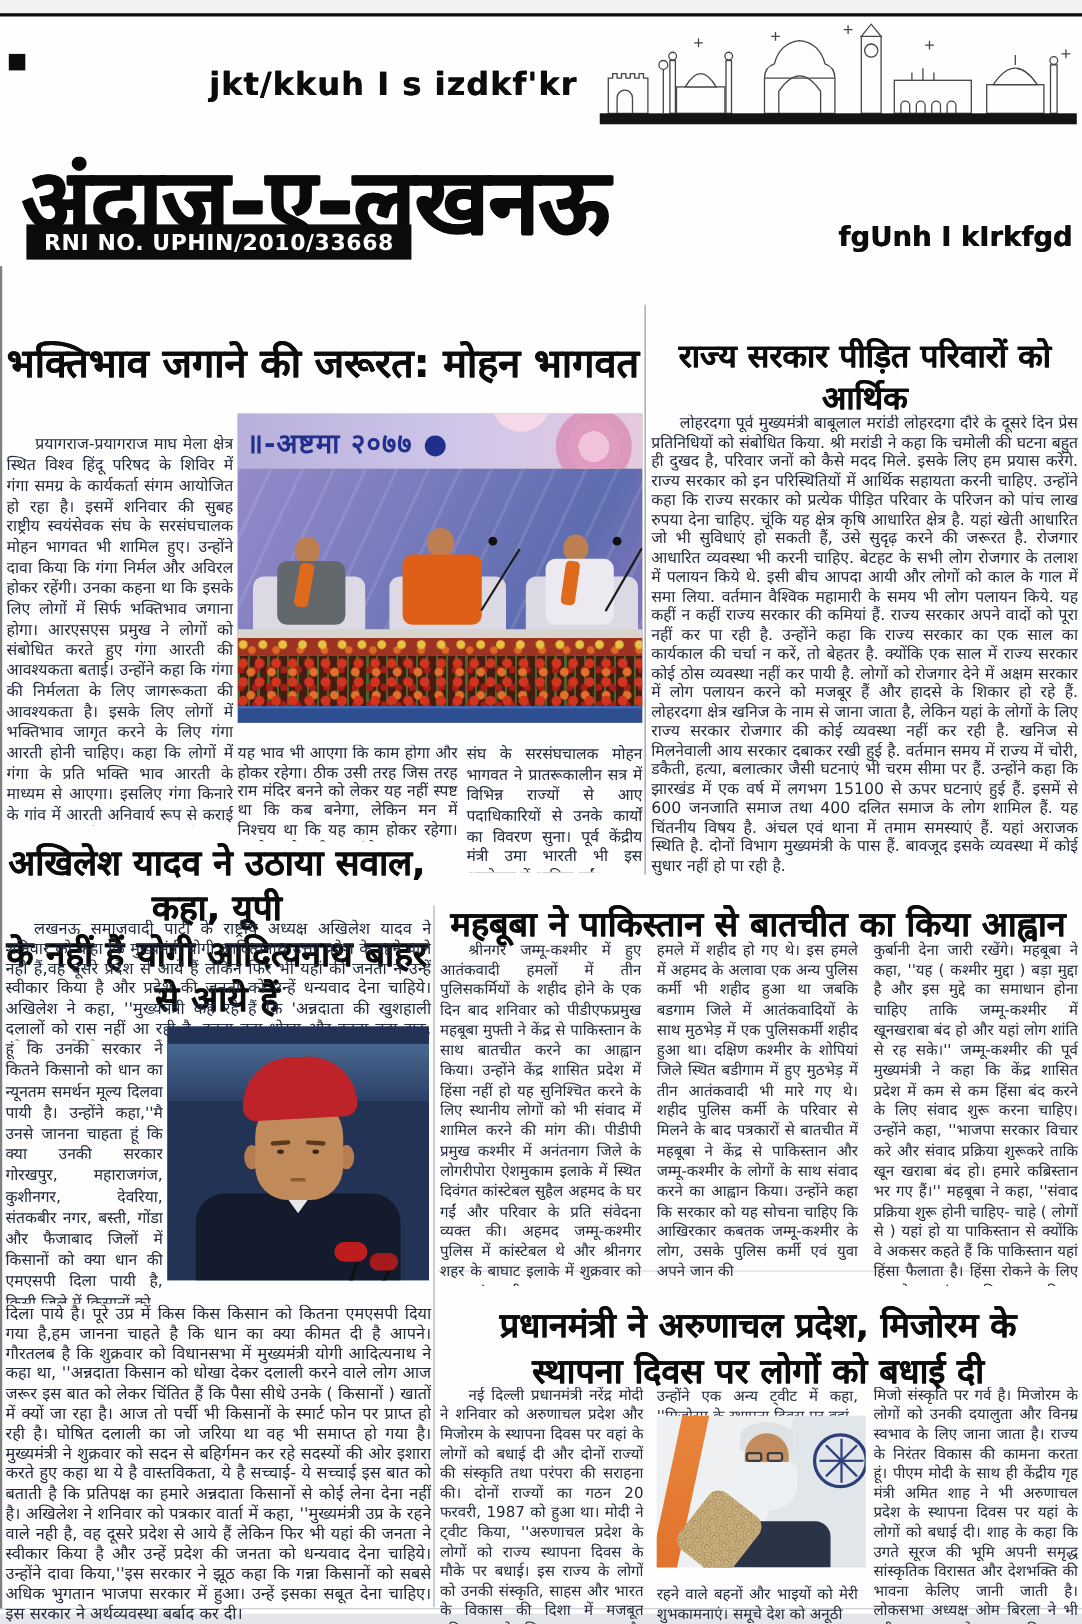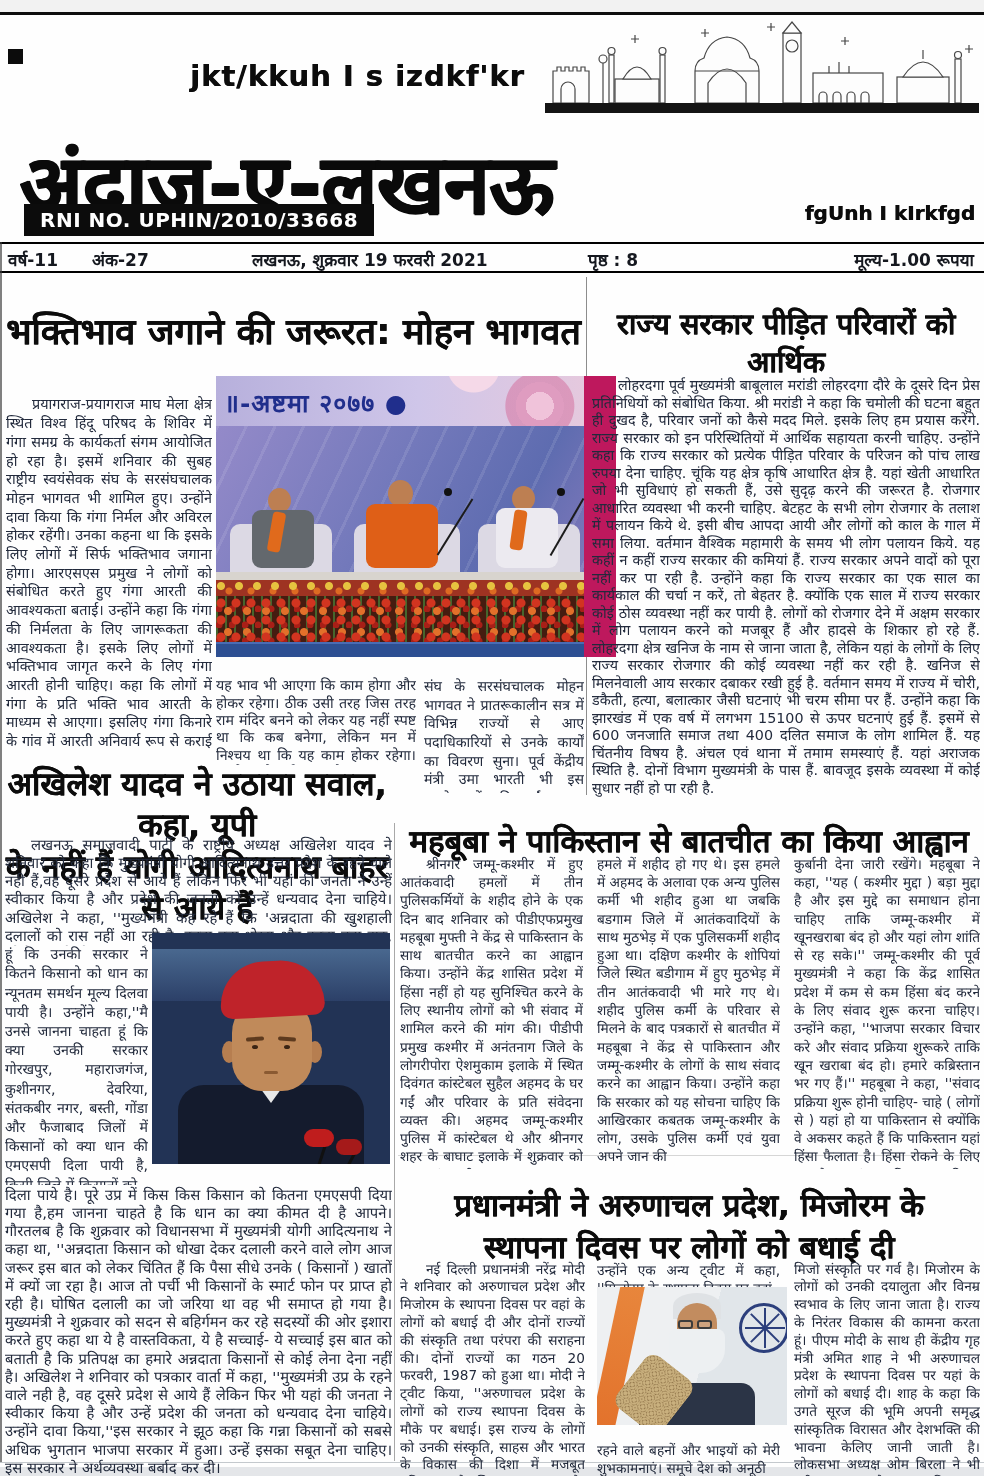--- a/index.html
+++ b/index.html
@@ -9,21 +9,21 @@
   .abs{position:absolute;}
   
   .corner-square{left:8px;top:34px;width:15px;height:15px;background:#0c0c0c;}
   .tagline{left:190px;top:44px;width:420px;font-size:29px;font-weight:bold;color:#0c0c0c;
            letter-spacing:1px;text-shadow:.5px 0 currentColor;}
   .mast-title{left:20px;top:66px;width:952px;font-size:82px;line-height:1.2;font-weight:bold;
               color:#0a0a0a;white-space:nowrap;overflow:hidden;
               text-shadow:1px 0 currentColor,-1px 0 currentColor,0 1px currentColor;}
   .rni-box{left:24px;top:189px;background:#0c0c0c;color:#fff;font-size:20px;font-weight:bold;
            padding:4px 16px;letter-spacing:.5px;}
-  .mast-sub{left:735px;top:186px;width:240px;text-align:right;font-size:20px;font-weight:bold;
+  .mast-sub{left:735px;top:186px;width:240px;text-align:right;font-size:25px;font-weight:bold;
             color:#0c0c0c;text-shadow:.5px 0 currentColor;}
   .skyline{left:545px;top:4px;}
   
   .infobar{left:0;top:227px;width:984px;height:31px;border-top:2px solid #000;
            border-bottom:2px solid #000;box-sizing:border-box;font-size:17px;font-weight:bold;color:#15181f;}
   .infobar span{position:absolute;top:4px;white-space:nowrap;}
   .ib-edition{left:8px;} .ib-issue{left:92px;} .ib-dateline{left:252px;}
   .ib-pages{left:588px;} .ib-price{right:10px;}
   
   .headline{font-weight:bold;color:#0c0c0c;text-shadow:.4px 0 currentColor;}
@@ -50,21 +50,21 @@
   .pm-col3{left:794px;top:1232px;width:186px;height:218px;font-size:13.7px;line-height:17.8px;}
   
   .vrule1{left:586px;top:262px;width:1px;height:518px;background:#8d8d8d;}
   .vrule2{left:394px;top:808px;width:1px;height:638px;background:#a8a8a8;}
   .hrule-pm{left:398px;top:1140px;width:582px;height:1px;background:#d6d6d6;}
   .edge-left{left:0;top:227px;width:2px;height:1221px;background:#3c3c3c;opacity:.65;}
   .bottom-line{left:0;top:1447px;width:984px;height:1px;background:#c4c9cd;}
   .bottom-strip{left:0;top:1452px;width:984px;height:24px;background:#e4e6e9;}
   
   .photo{overflow:hidden;}
-  .ph-ganga{left:216px;top:361px;width:400px;height:281px;background:#be185d;text-align:center;}
+  .ph-ganga{left:216px;top:361px;width:368px;height:281px;background:#a3a3a3;text-align:center;}
   .pg-backdrop{left:0;top:50px;width:368px;height:166px;
     background:repeating-linear-gradient(115deg,rgba(255,255,255,.10) 0 3px,transparent 3px 26px),
       linear-gradient(120deg,#948ac9 0%,#7379bb 45%,#5e6cb0 75%,#8279bb 100%);}
   .pg-banner{left:0;top:0;width:368px;height:50px;
     background:radial-gradient(circle at 88% 60%,#f0c3da 0 14px,#df9cc0 14px 24px,rgba(212,113,159,.55) 24px 34px,transparent 35px),
       radial-gradient(circle at 70% -20%,#f5d9e8 0 26px,transparent 27px),
       linear-gradient(90deg,#b7b0dc,#cfc6e9 55%,#e5c9de);}
   .pg-banner span{position:absolute;left:8px;top:9px;font-size:25px;font-weight:bold;color:#202e8c;letter-spacing:1px;}
   .pg-sofa{top:148px;width:102px;height:58px;background:#dcd9e4;border-radius:10px;}
   .pg-head{width:23px;height:25px;border-radius:50%;background:#bd7f52;}
@@ -155,27 +155,20 @@
         <path d="M90 16v8M86 20h8 M160 10v8M156 14h8 M226 4v8M222 8h8 M300 18v8M296 22h8 M424 26v8M420 30h8" fill="none"></path>
       </g>
       <rect x="0" y="84" width="434" height="10" fill="#141414"></rect>
     </svg>
 
     <h1 class="abs mast-title">अंदाज-ए-लखनऊ</h1>
     <div class="abs rni-box">RNI NO. UPHIN/2010/33668</div>
     <div class="abs mast-sub">fgUnh I kIrkfgd</div>
   </header>
 
-  <div class="abs infobar">
-    <span class="ib-edition">वर्ष-11</span>
-    <span class="ib-issue">अंक-27</span>
-    <span class="ib-dateline">लखनऊ, शुक्रवार 19 फरवरी 2021</span>
-    <span class="ib-pages">पृष्ठ : 8</span>
-    <span class="ib-price">मूल्य-1.00 रूपया</span>
-  </div>
 
   <div class="abs vrule1"></div>
   <div class="abs vrule2"></div>
   <div class="abs hrule-pm"></div>
   <div class="abs edge-left"></div>
   <div class="abs bottom-line"></div>
   <div class="abs bottom-strip"></div>
 
   <section>
     <h2 class="abs headline h-ganga">

